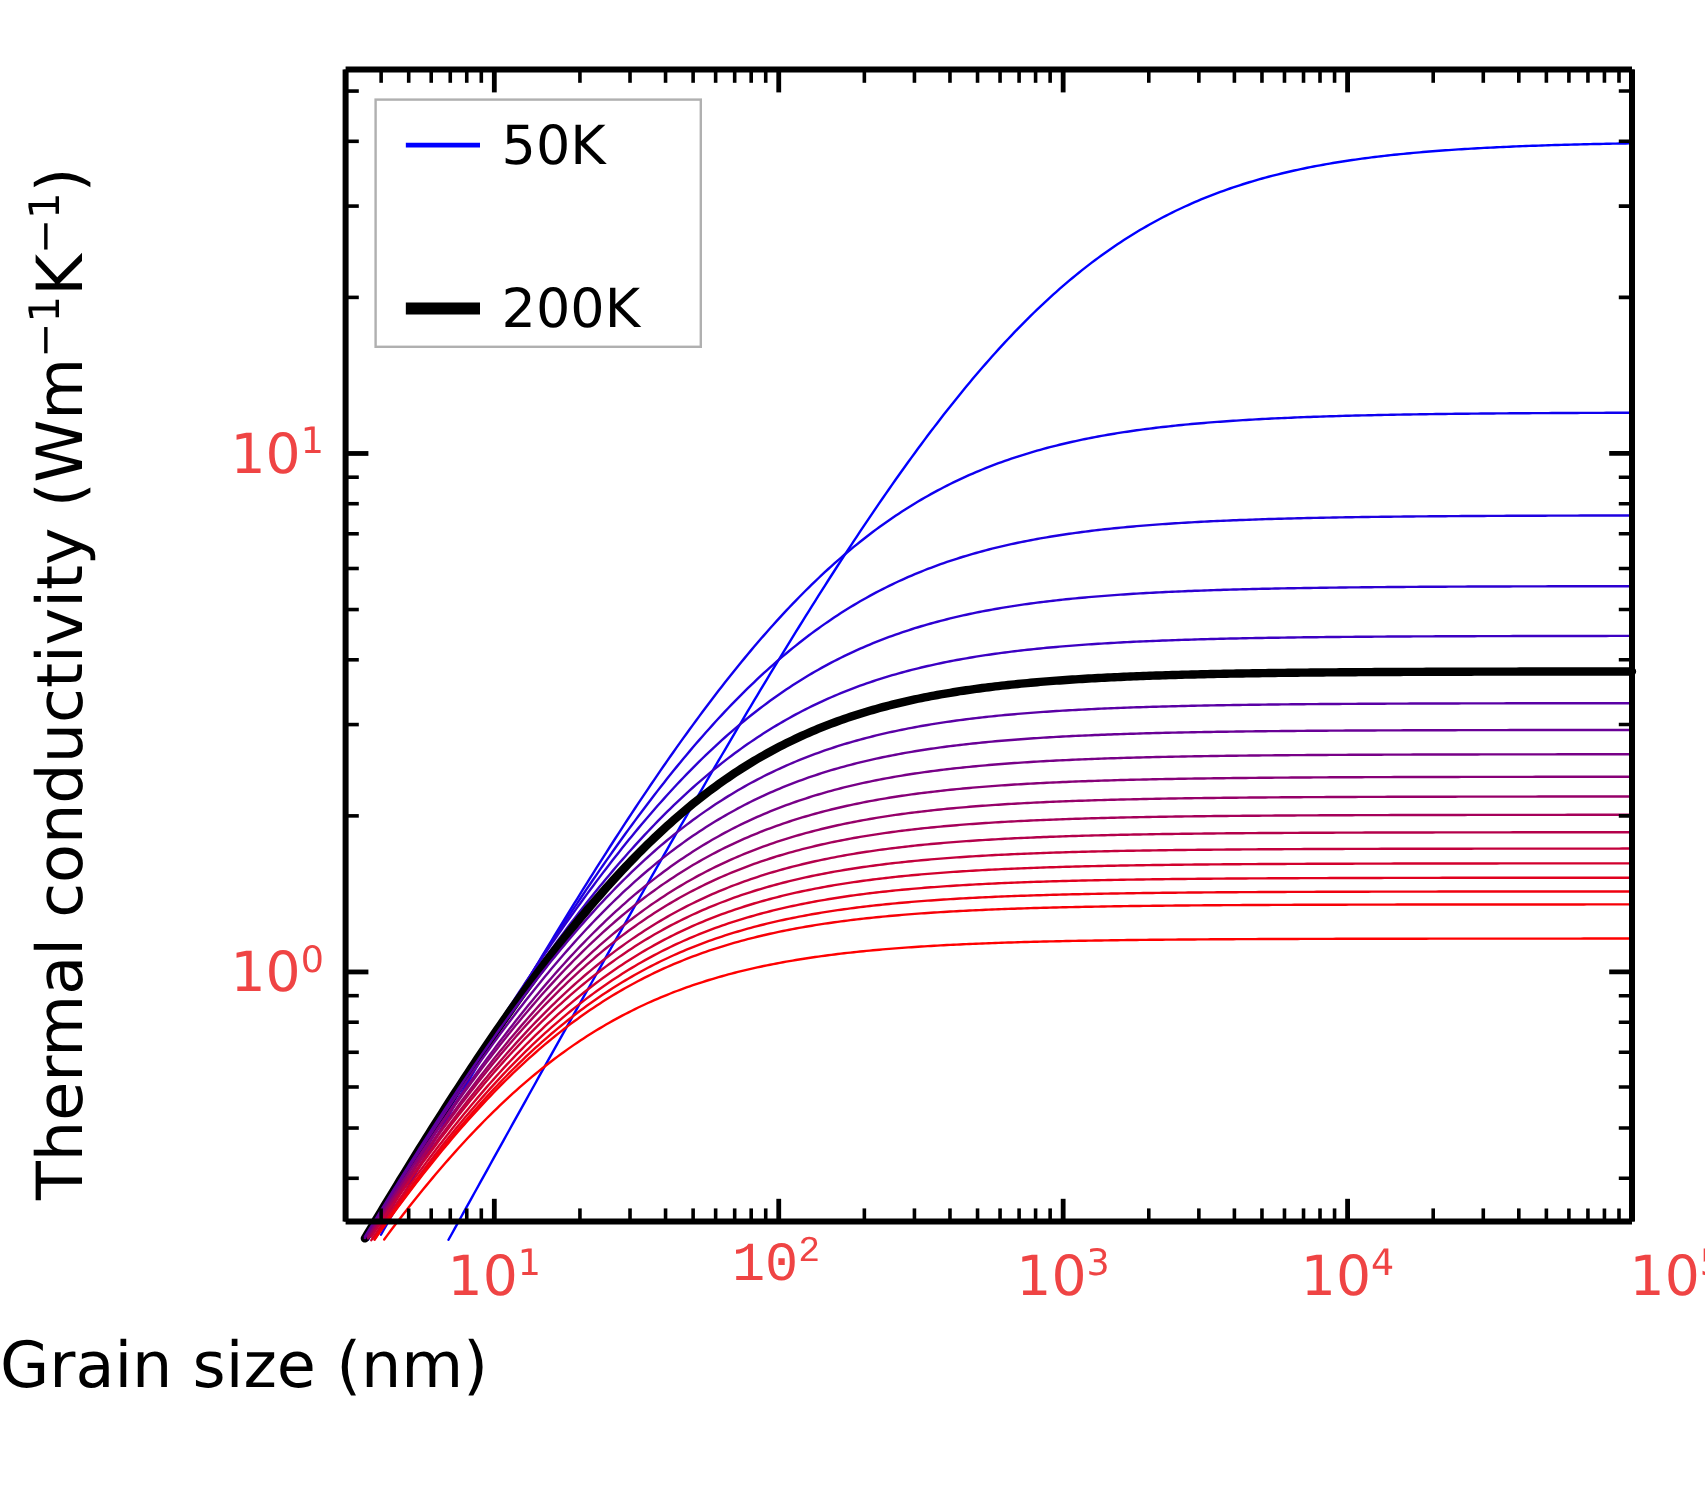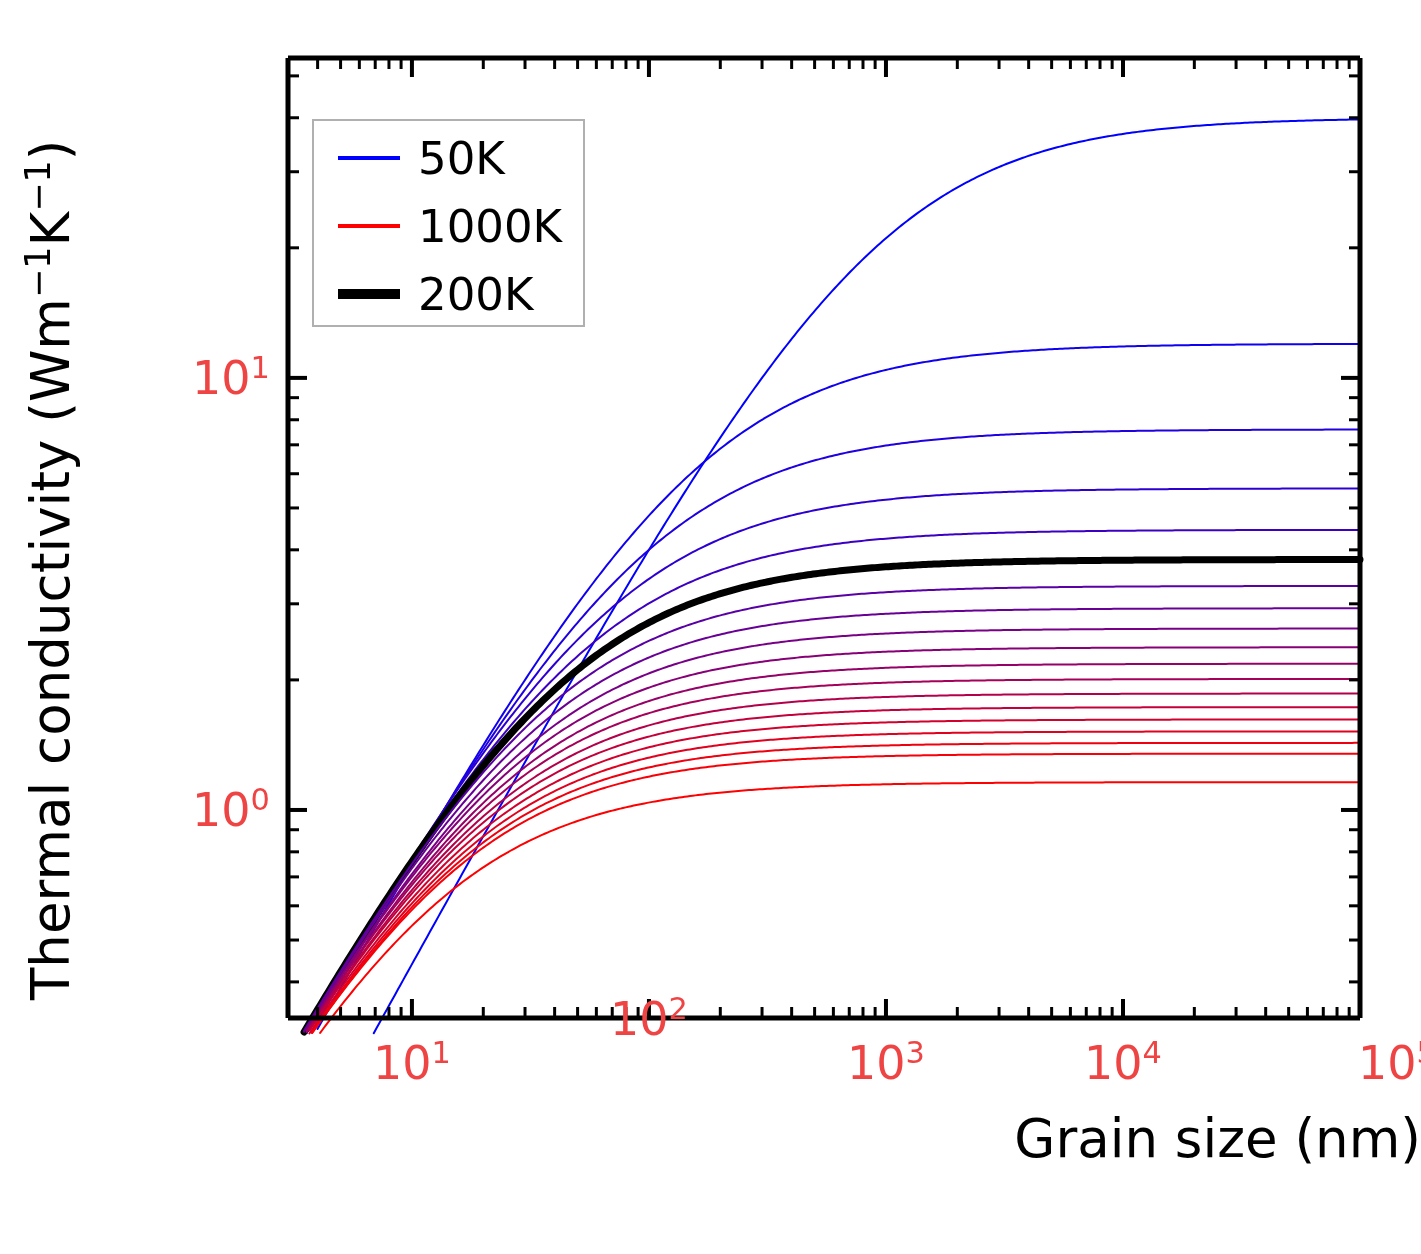--- a/index.html
+++ b/index.html
@@ -1,25 +1,25 @@
 <!DOCTYPE html>
 <html><head>
 <meta charset="utf-8">
 <style>
   html,body{margin:0;padding:0;background:#ffffff;}
   body{width:1421px;height:1254px;font-family:"DejaVu Sans",sans-serif;overflow:hidden;}
   #fig{position:relative;width:1421px;height:1254px;background:#fff;}
   #plotsvg{position:absolute;left:0;top:0;width:1421px;height:1254px;}
   .axlabel{position:absolute;color:#000;font-family:"DejaVu Sans",sans-serif;white-space:nowrap;}
-  #xlabel{font-size:53px;left:0;top:1108px;width:1421px;text-align:right;}
+  #xlabel{font-size:53px;left:0;top:1108px;width:1421px;text-align:left;}
   #ylabel{font-size:53px;transform-origin:0 0;transform:rotate(-90deg);left:18px;top:1000px;}
   .ticklab{position:absolute;font-size:46px;color:#ef4444;white-space:nowrap;}
   .ticklab sup{font-size:0.66em;vertical-align:super;line-height:0;}
   #legendbox{position:absolute;left:312px;top:82px;width:273px;height:208px;
-             background:#fff;border:2px solid #b0b0b0;box-sizing:border-box;margin-top:37px;}
+             background:#fff;border:2px solid #b0b0b0;box-sizing:border-box;}
   .legrow{position:absolute;left:0;width:100%;height:66px;}
   .legline{position:absolute;left:24px;top:50%;transform:translateY(-50%);width:62px;}
   .legtext{position:absolute;left:104px;top:50%;transform:translateY(-50%);
            font-size:45px;color:#000;white-space:nowrap;font-family:"DejaVu Sans",sans-serif;}
 </style>
 </head>
 <body>
 
 <div id="fig">
 
@@ -183,37 +183,31 @@
     <span>Thermal conductivity (Wm<sup style="font-size:.66em;vertical-align:super;">−1</sup>K<sup style="font-size:.66em;vertical-align:super;">−1</sup>)</span>
   </div>
 
   <div id="legendbox">
     <div class="legrow" style="top:4px">
       <svg class="legline" height="12" width="62">
           <line x1="0" y1="6" x2="62" y2="6" stroke="#0000ff" stroke-width="4"></line>
         </svg>
       <span class="legtext">50K</span>
     </div>
-    <div class="legrow" style="top:72px">
-      <svg class="legline" height="12" width="62">
-          <line x1="0" y1="6" x2="62" y2="6" stroke="#ff0000" stroke-width="4"></line>
-        </svg>
-      <span class="legtext">1000K</span>
-    </div>
     <div class="legrow" style="top:140px">
       <svg class="legline" height="14" width="62">
           <line x1="0" y1="7" x2="62" y2="7" stroke="#000000" stroke-width="10"></line>
         </svg>
       <span class="legtext">200K</span>
     </div>
   </div>
 
   <div id="xticklabels">
       <div class="ticklab" style="left: 372.931px; top: 1036px; width: auto;">10<sup>1</sup></div>
-      <div class="ticklab" style="left: 609.948px; top: 992px; width: auto;">10<sup>2</sup></div>
+      <div class="ticklab" style="left: 609.948px; top: 1029px; width: auto; font-family: Liberation Mono, monospace;">10<sup>2</sup></div>
       <div class="ticklab" style="left: 846.966px; top: 1036px; width: auto;">10<sup>3</sup></div>
       <div class="ticklab" style="left: 1083.98px; top: 1036px; width: auto; text-align: center;">10<sup>4</sup></div>
       <div class="ticklab" style="left: 1358px; top: 1036px; width: auto;">10<sup>5</sup></div>
     </div>
   <div id="yticklabels">
       <div class="ticklab" style="top: 782.963px; left: 192px;">10<sup>0</sup></div>
       <div class="ticklab" style="top: 350.89px; left: 192px;">10<sup>1</sup></div>
     </div>
 </div>
 

